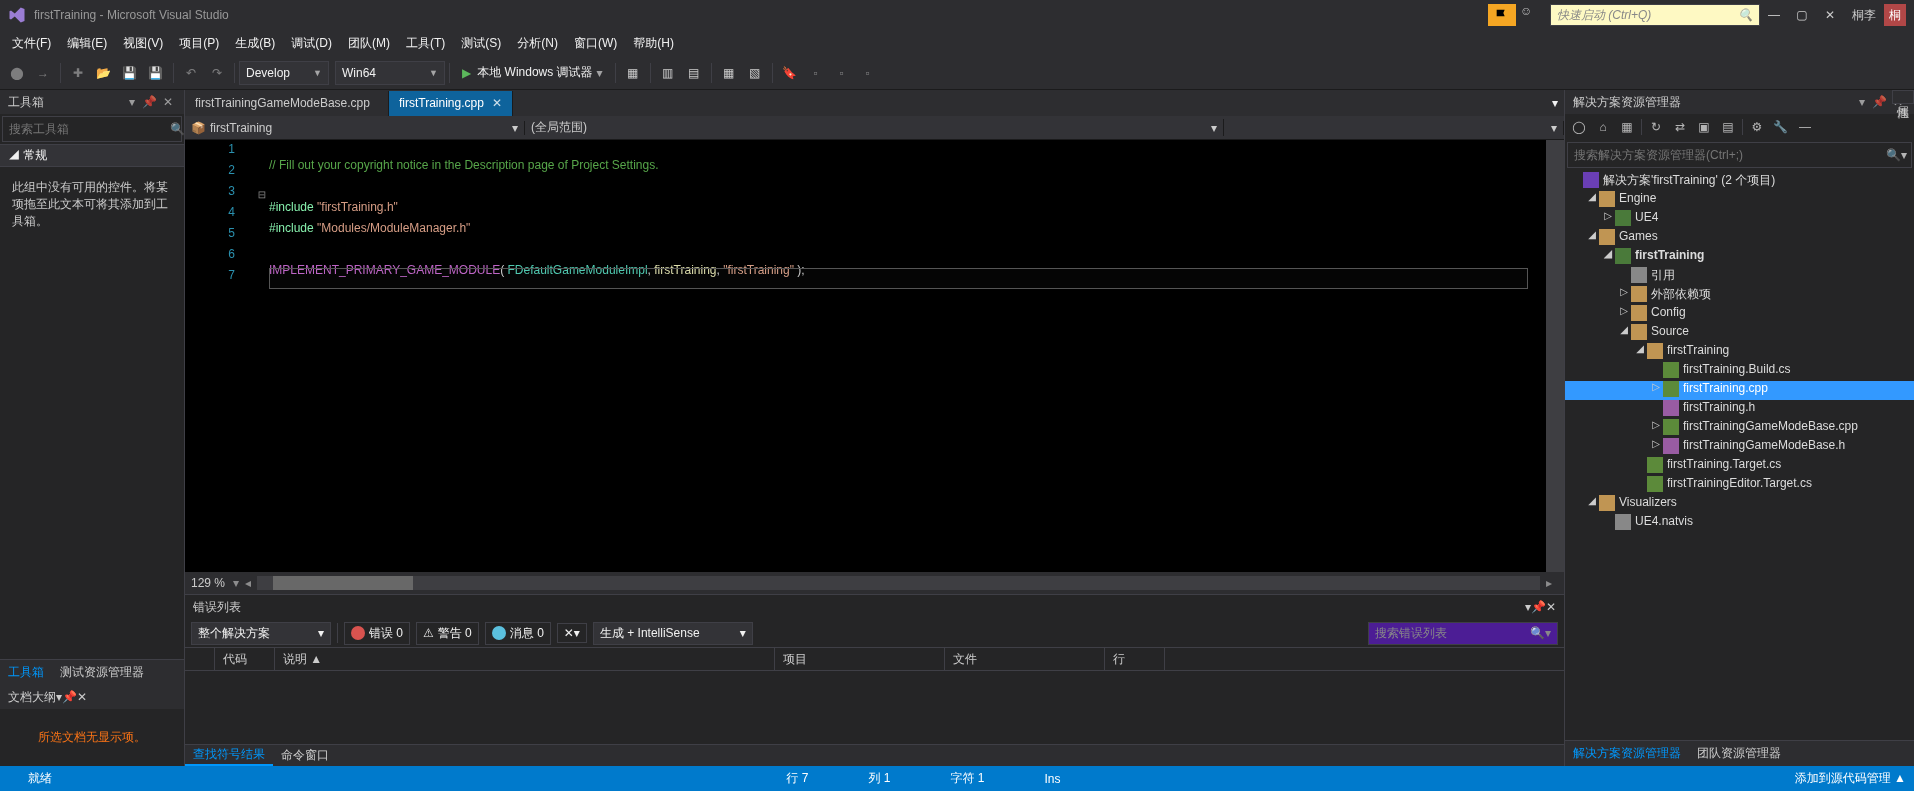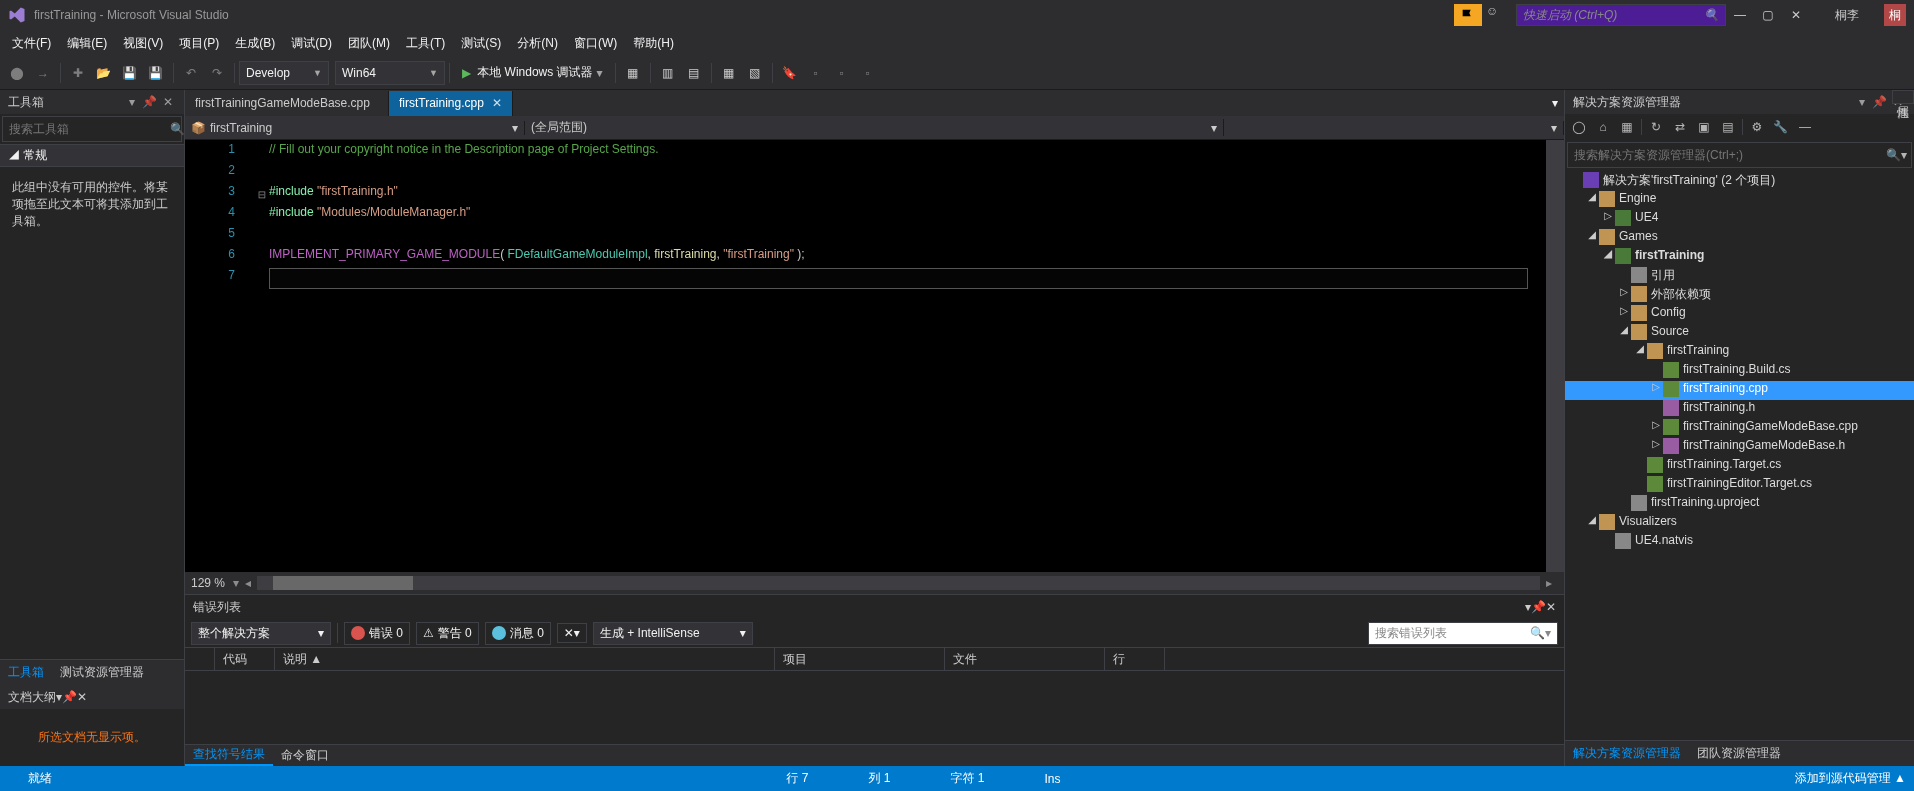--- a/index.html
+++ b/index.html
@@ -3,24 +3,24 @@
 <meta charset="utf-8">
 <style>
 *{margin:0;padding:0;box-sizing:border-box;font-family:"Microsoft YaHei",sans-serif;font-size:12px;user-select:none}
 body{background:#2d2d30;color:#f1f1f1;width:1914px;height:791px;overflow:hidden;position:relative}
 .titlebar{height:30px;background:#2d2d30;display:flex;align-items:center;padding:0 8px}
 .titlebar .vs-icon{width:18px;height:18px;margin-right:8px}
 .titlebar .title{flex:0 0 auto;color:#999}
 .titlebar .spacer{flex:1}
 .titlebar .notify{width:28px;height:22px;background:#f5a623;margin-right:4px;display:flex;align-items:center;justify-content:center}
 .titlebar .feedback{width:22px;height:22px;margin-right:8px;opacity:.7}
-.titlebar .quicklaunch{width:210px;height:22px;background:#4c1d95;border:1px solid #3f3f46;color:#888;padding:0 6px;display:flex;align-items:center;font-style:italic}
+.titlebar .quicklaunch{width:210px;height:22px;background:#fef9c3;border:1px solid #3f3f46;color:#888;padding:0 6px;display:flex;align-items:center;font-style:italic}
 .titlebar .quicklaunch .search-icon{margin-left:auto;opacity:.7}
 .titlebar .winbtn{width:28px;height:22px;display:flex;align-items:center;justify-content:center;color:#ccc}
-.titlebar .user{margin:0 25px;color:#ccc}
+.titlebar .user{margin:0 8px;color:#ccc}
 .titlebar .userbox{width:22px;height:22px;background:#b14747;display:flex;align-items:center;justify-content:center;color:#fff}
 .menubar{height:26px;background:#2d2d30;display:flex;align-items:center;padding:0 4px}
 .menubar .item{padding:0 8px;height:24px;display:flex;align-items:center;color:#f1f1f1}
 .toolbar{height:34px;background:#2d2d30;display:flex;align-items:center;padding:0 4px;border-bottom:1px solid #1b1b1c}
 .toolbar .btn{width:26px;height:26px;display:flex;align-items:center;justify-content:center;opacity:.5;color:#ccc}
 .toolbar .btn.active{opacity:1}
 .toolbar .sep{width:1px;height:20px;background:#3f3f46;margin:0 4px}
 .toolbar .combo{height:24px;background:#333337;border:1px solid #3f3f46;color:#f1f1f1;padding:0 6px;display:flex;align-items:center;min-width:90px}
 .toolbar .combo .arrow{margin-left:auto;opacity:.6;font-size:9px}
 .toolbar .runbtn{height:24px;display:flex;align-items:center;padding:0 8px;color:#f1f1f1}
@@ -47,39 +47,39 @@
 .doc-tabs .tab .close{margin-left:8px;opacity:.8}
 .doc-tabs .spacer{flex:1}
 .nav-bar{height:24px;background:#333337;display:flex;align-items:center;border-bottom:1px solid #1b1b1c}
 .nav-bar .combo{flex:1;display:flex;align-items:center;padding:0 6px;color:#ccc;border-right:1px solid #1b1b1c}
 .nav-bar .combo .arrow{margin-left:auto}
 .editor{flex:1;display:flex;background:#000;font-family:Consolas,monospace;font-size:15px;position:relative}
 .gutter{width:70px;background:#000;text-align:right;color:#2b91af;padding-top:2px}
 .gutter .ln{height:21px;padding-right:20px}
 .fold{width:14px;background:#000;color:#888;padding-top:2px}
 .fold .f{height:21px;display:flex;align-items:center;justify-content:center;font-size:10px}
-.code{flex:1;background:#000;padding-top:2px;position:relative}
+.code{flex:1;background:#000;padding-top:18px;position:relative}
 .code .line{height:21px;white-space:pre}
 .cm{color:#57a64a}.kw{color:#86efac}.str{color:#d69d85}.mac{color:#bd63c5}.typ{color:#4ec9b0}.id{color:#dcdcaa}.pl{color:#ccc}
 .cursor-line{position:absolute;left:0;right:18px;top:128px;height:21px;border:1px solid #555;background:rgba(255,255,255,.02)}
 .vscroll{width:18px;background:#3e3e42}
 .zoomerow{height:22px;background:#2d2d30;display:flex;align-items:center;padding:0 6px;color:#ccc}
 .zoomerow .zoom{margin-right:8px}
 .hscroll{flex:1;height:14px;background:#3e3e42;position:relative}
 .hscroll .thumb{position:absolute;left:16px;width:140px;height:100%;background:#686868}
 .errlist{height:150px;background:#252526;border-top:1px solid #3f3f46;display:flex;flex-direction:column}
 .errlist .hdr{height:24px;display:flex;align-items:center;padding:0 8px;color:#ccc}
 .errlist .hdr .spacer{flex:1}
 .errlist .filter{height:28px;display:flex;align-items:center;padding:0 6px;gap:6px}
 .errlist .filter .combo{background:#333337;border:1px solid #3f3f46;padding:2px 6px;display:flex;align-items:center;min-width:140px}
 .errlist .filter .pill{border:1px solid #3f3f46;padding:2px 6px;display:flex;align-items:center;gap:4px}
 .errlist .filter .circle{width:14px;height:14px;border-radius:50%;display:inline-block}
 .errlist .filter .red{background:#d9534f}
 .errlist .filter .blu{background:#5bc0de}
-.errlist .filter .search{margin-left:auto;background:#ffffff;border:1px solid #3f3f46;padding:2px 6px;width:190px;display:flex;align-items:center;color:#888}
+.errlist .filter .search{margin-left:auto;background:#4c1d95;border:1px solid #3f3f46;padding:2px 6px;width:190px;display:flex;align-items:center;color:#888}
 .errlist .cols{height:24px;display:flex;align-items:center;border-top:1px solid #3f3f46;border-bottom:1px solid #3f3f46;color:#ccc}
 .errlist .cols .col{padding:0 8px;border-right:1px solid #3f3f46;height:100%;display:flex;align-items:center}
 .errlist .body{flex:1}
 .bottom-tabs{height:22px;background:#2d2d30;display:flex;align-items:center;border-top:1px solid #3f3f46}
 .bottom-tabs .tab{padding:0 8px;color:#ccc;height:100%;display:flex;align-items:center}
 .bottom-tabs .tab.active{color:#0097fb;border-bottom:2px solid #0097fb}
 .right{width:350px;background:#252526;border-left:1px solid #3f3f46;display:flex;flex-direction:column}
 .right .toolbar2{height:26px;display:flex;align-items:center;padding:0 4px;gap:4px}
 .right .toolbar2 .btn{width:20px;height:20px;opacity:.7;display:flex;align-items:center;justify-content:center}
 .tree{flex:1;overflow:auto;padding:2px 0}
@@ -423,25 +423,20 @@
         <div class="node" style="padding-left: 68px;">
           <span class="exp"></span>
           <span class="ic ic-cs"></span>
           <span>firstTraining.Target.cs</span>
         </div>
         <div class="node" style="padding-left: 68px;">
           <span class="exp"></span>
           <span class="ic ic-cs"></span>
           <span>firstTrainingEditor.Target.cs</span>
         </div>
-        <div class="node" style="padding-left: 52px;">
-          <span class="exp"></span>
-          <span class="ic ic-txt"></span>
-          <span>firstTraining.uproject</span>
-        </div>
         <div class="node" style="padding-left: 20px;">
           <span class="exp">◢</span>
           <span class="ic ic-folder"></span>
           <span>Visualizers</span>
         </div>
         <div class="node" style="padding-left: 36px;">
           <span class="exp"></span>
           <span class="ic ic-txt"></span>
           <span>UE4.natvis</span>
         </div>

